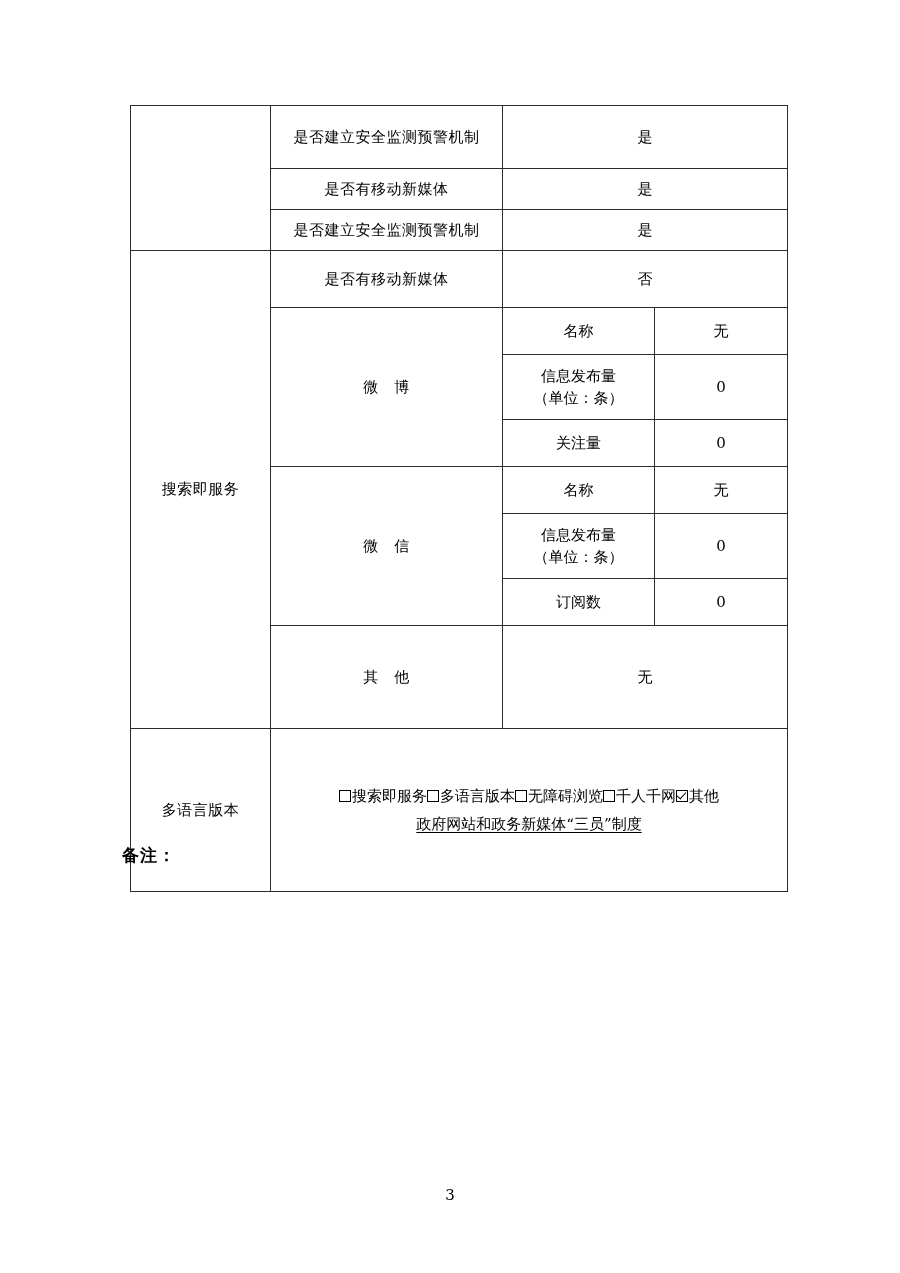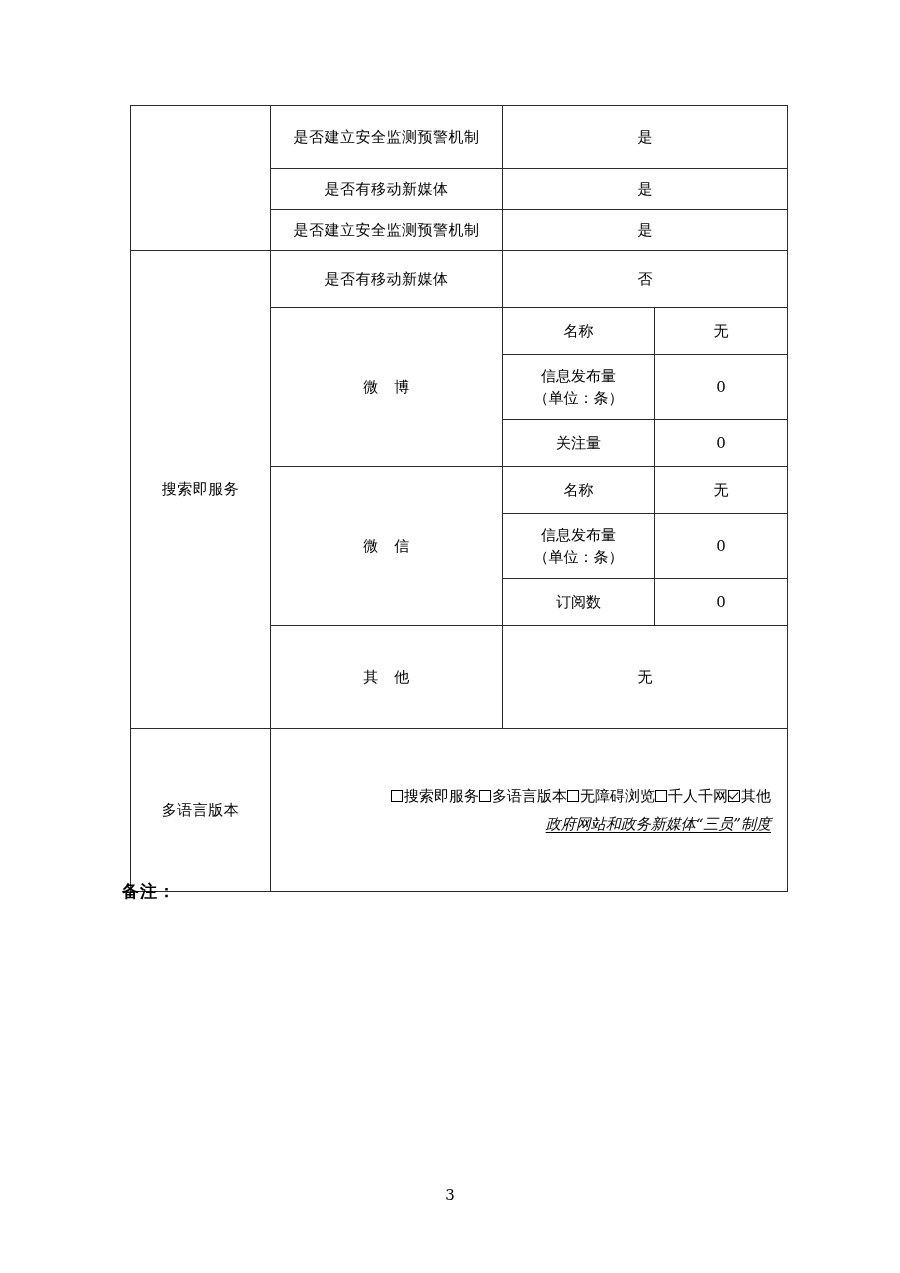--- a/index.html
+++ b/index.html
@@ -46,21 +46,20 @@
   }
   .innovation-cell {
     text-align: left;
     vertical-align: middle;
     padding: 18px 30px 18px 36px;
     height: 150px;
   }
   .opts {
     font-size: 15px;
     line-height: 1.9;
-    text-align: right;
   }
   .chk {
     display: inline-block;
     width: 12px;
     height: 12px;
     border: 1.5px solid #000;
     position: relative;
     vertical-align: -1px;
     margin-right: 1px;
     box-sizing: border-box;
@@ -74,26 +73,25 @@
     height: 8px;
     border: solid #000;
     border-width: 0 1.8px 1.8px 0;
     transform: rotate(42deg);
   }
   .opt-label { margin-right: 0px; }
   .other-note {
     display: inline-block;
     text-decoration: underline;
     text-underline-offset: 3px;
-    font-style: italic;
   }
   .remark {
     position: absolute;
     left: 122px;
-    top: 880px;
+    top: 844px;
     font-size: 17px;
     font-weight: bold;
     font-family: Liberation Serif, serif;
     letter-spacing: 1px;
   }
   .page-number {
     position: absolute;
     left: 0;
     width: 900px;
     top: 1186px;

